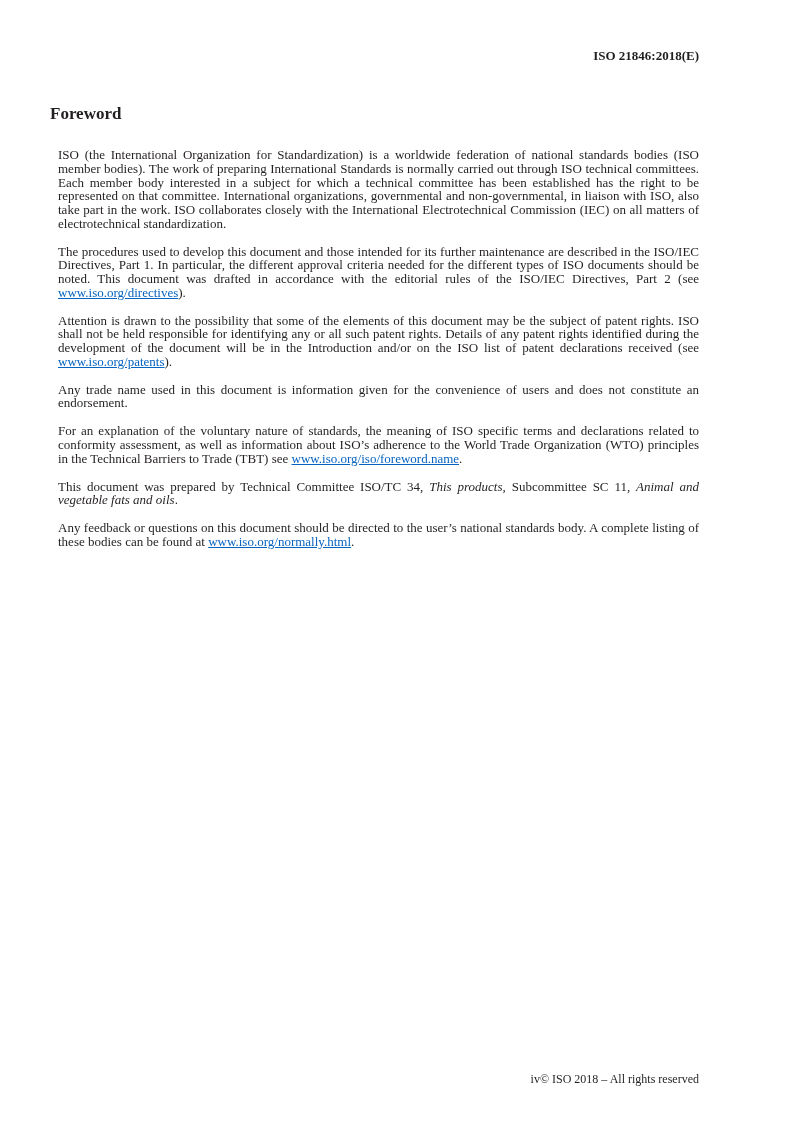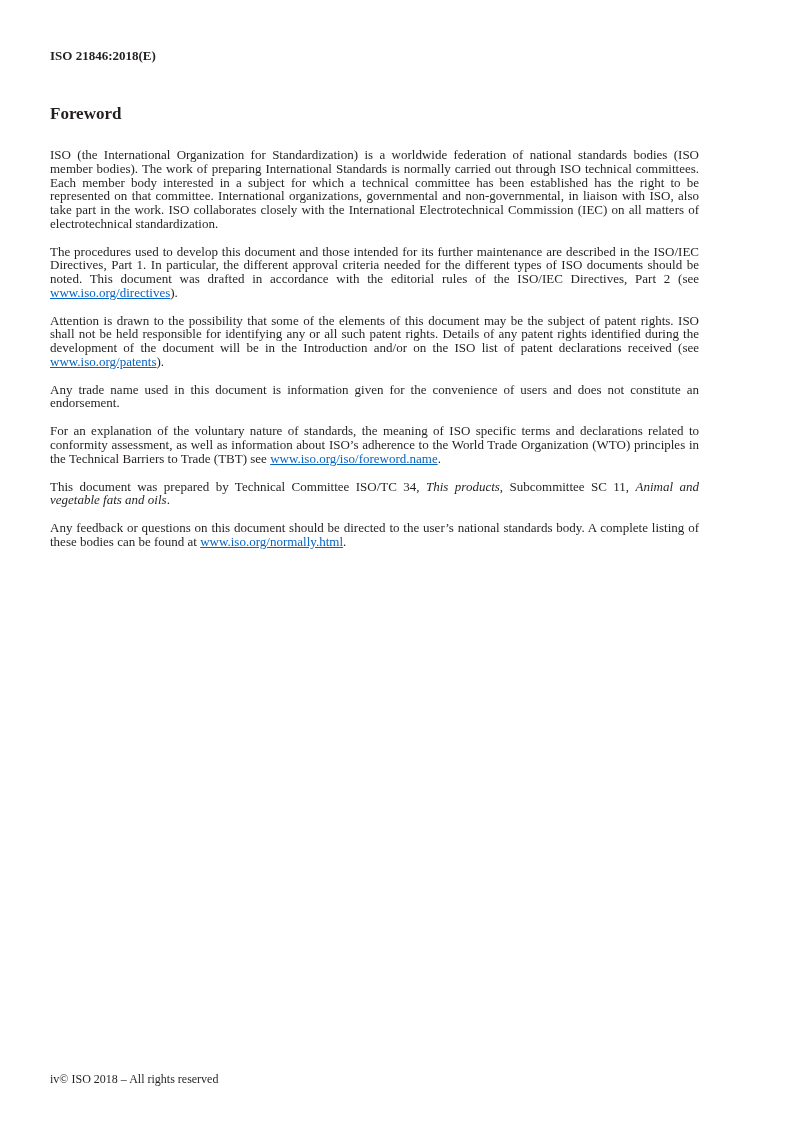--- a/index.html
+++ b/index.html
@@ -20,46 +20,47 @@
     background: #ffffff;
     color: var(--text-color);
     font-family: "Liberation Serif", "DejaVu Serif", serif;
     padding: 49px 94px 0 50px;
     overflow: hidden;
   }
   .doc-header {
     font-size: 13px;
     font-weight: bold;
     line-height: 1.1;
+    text-align: right;
   }
   .title {
     font-size: 17px;
     font-weight: bold;
     margin: 42px 0 24px 0;
     line-height: 1.1;
   }
   p.body {
     font-size: 13px;
     line-height: 1.06;
     text-align: justify;
-    margin: 0 0 14px 0;
+    margin: 0 0 14px 8px;
   }
   p.body i { font-style: italic; }
   a.doc-link {
     color: var(--link-color);
     text-decoration: underline;
     cursor: pointer;
   }
   .page-footer {
     position: absolute;
     left: 50px;
     right: 94px;
     bottom: 36px;
     display: flex;
-    justify-content: flex-start;
+    justify-content: flex-end;
     align-items: baseline;
     font-size: 12px;
     line-height: 1.1;
   }
 </style>
 </head>
 <body>
 
 <div class="page">
 

